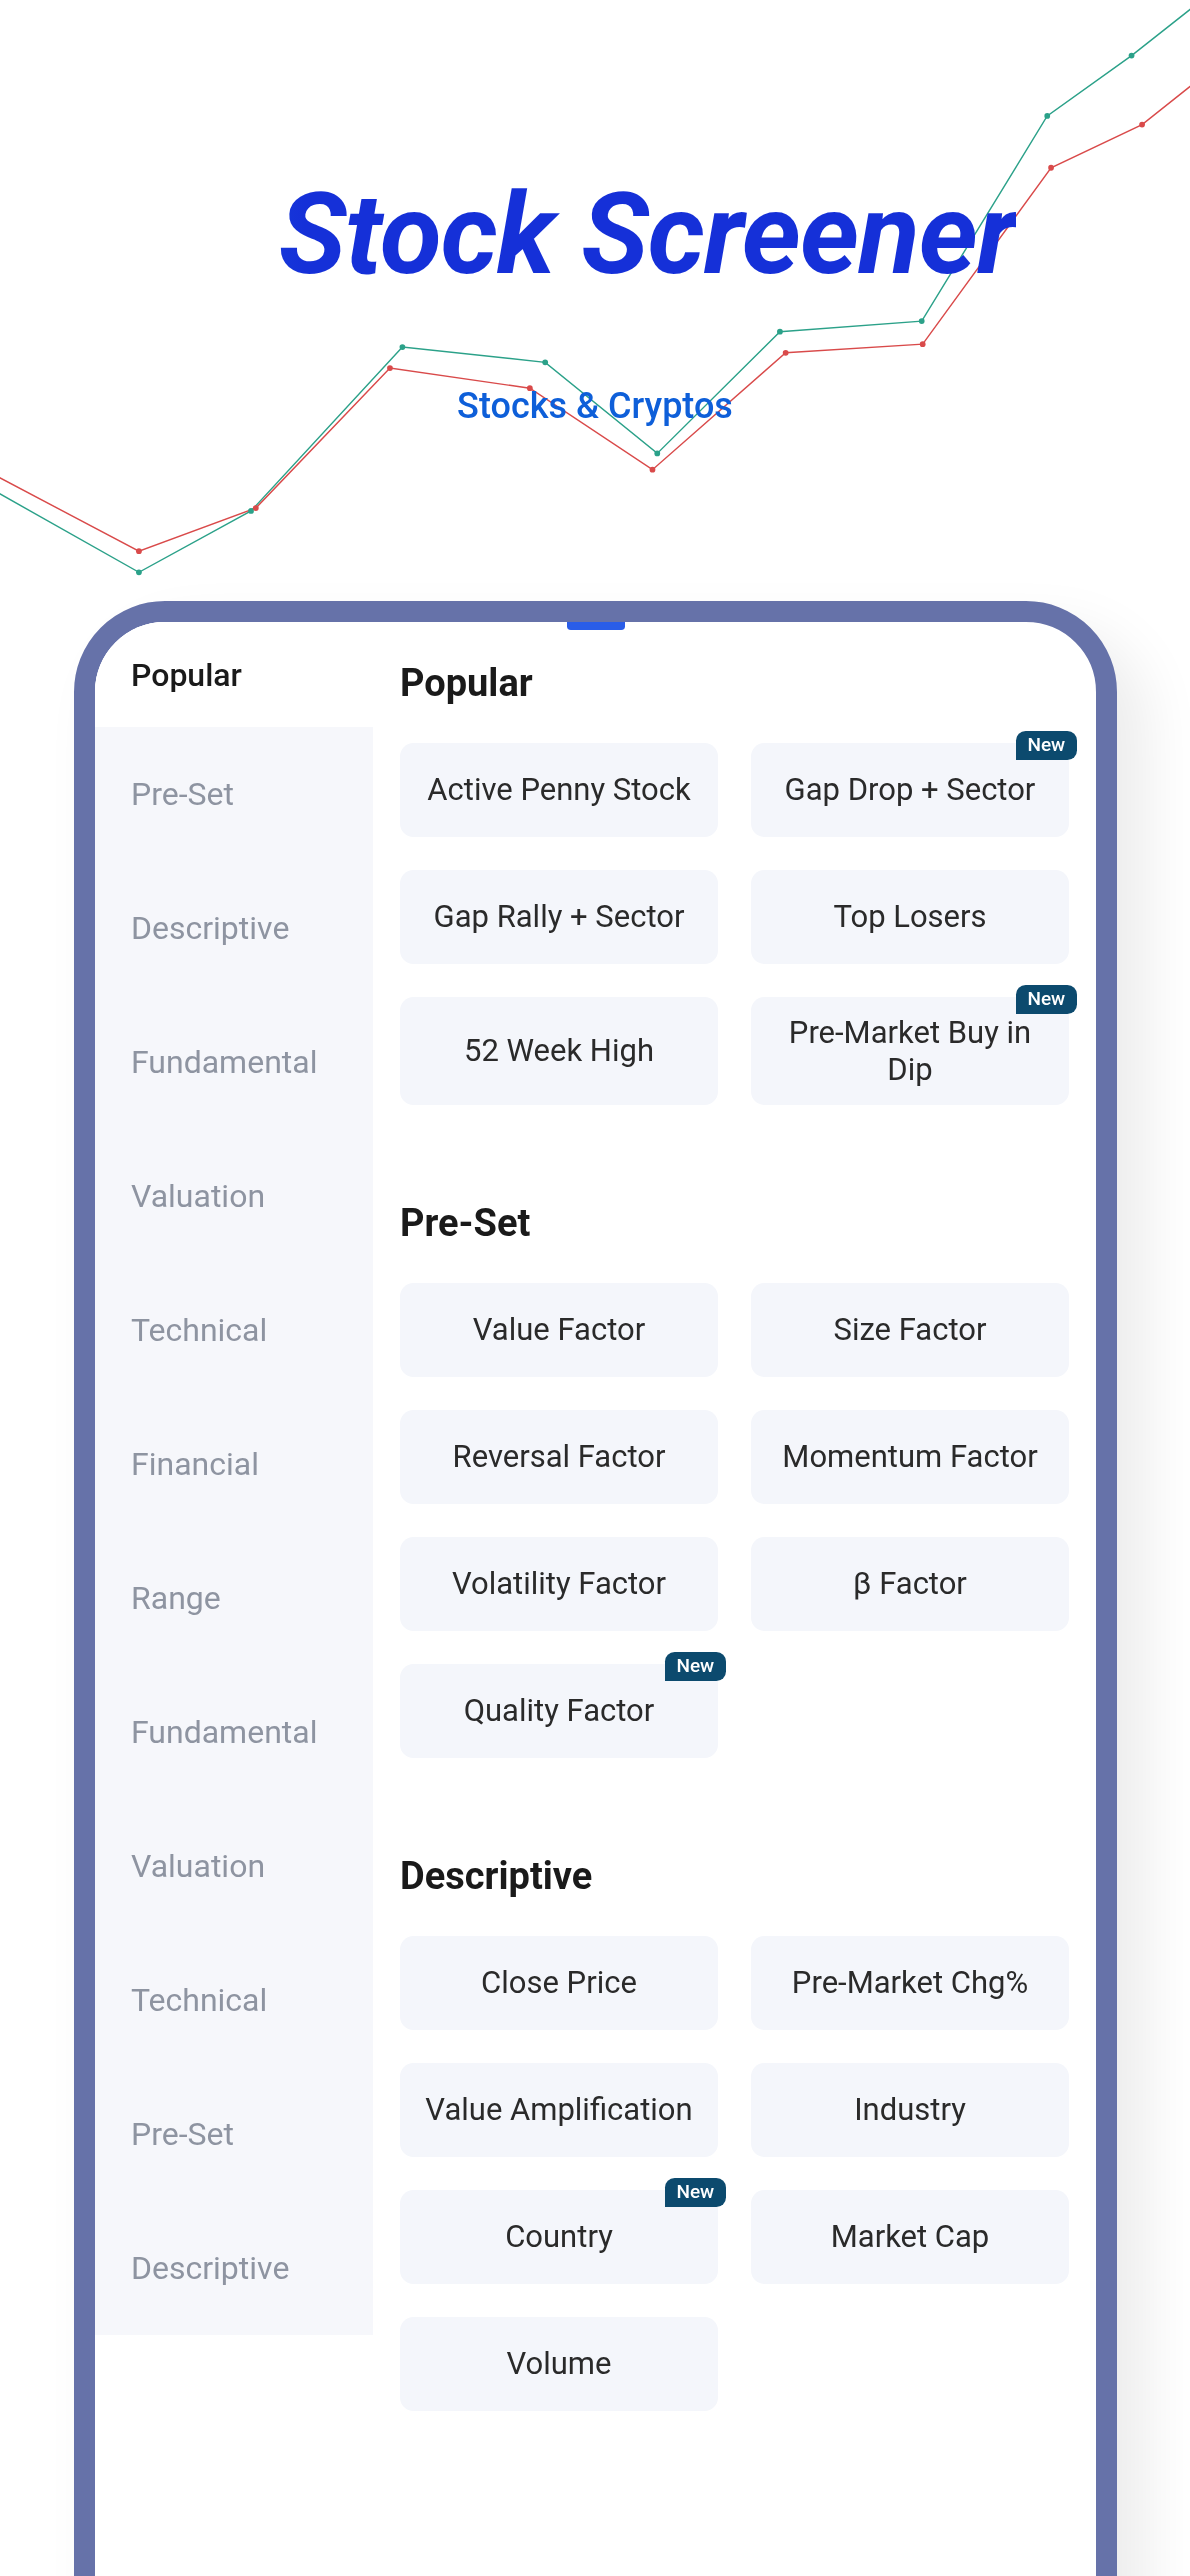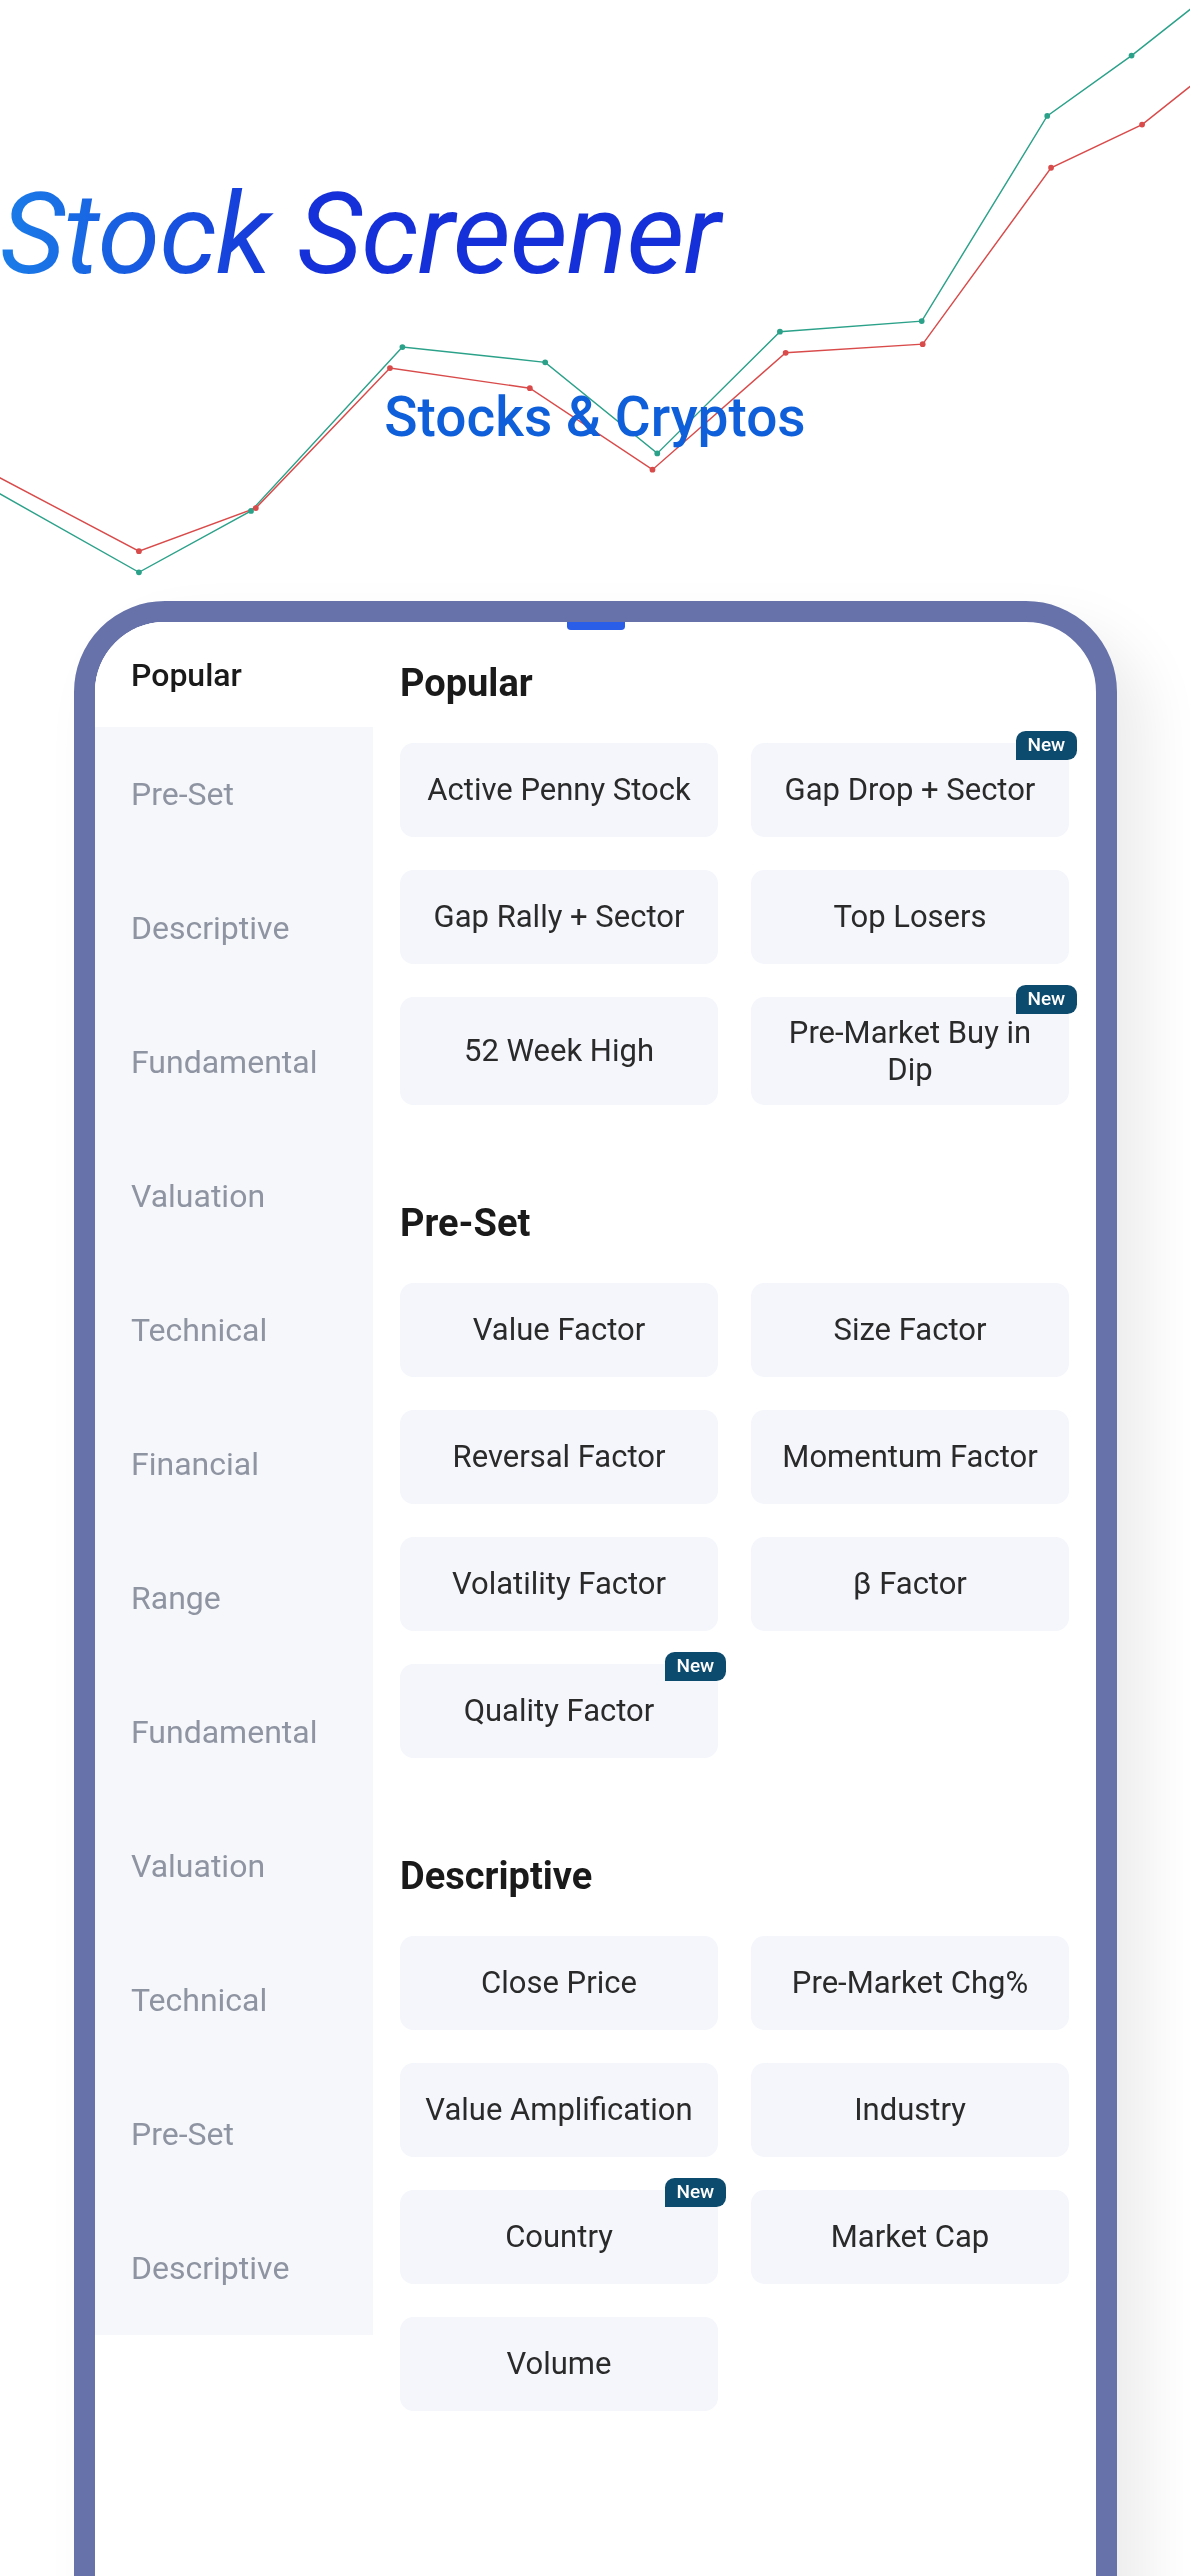--- a/index.html
+++ b/index.html
@@ -16,36 +16,36 @@
   top: 0;
   left: 0;
   width: 1190px;
   height: 671px;
   pointer-events: none;
 }
 .hero-title {
   position: absolute;
   top: 168px;
   width: 1016px;
-  text-align: left;
+  text-align: right;
   font-size: 113px;
-  font-weight: 400;
+  font-weight: 700;
   font-style: italic;
   background: linear-gradient(90deg, #1a7de8 0%, #1530d8 30%, #1530d8 100%);
   -webkit-background-clip: text;
   background-clip: text;
   color: transparent;
   letter-spacing: -1px;
 }
 .hero-sub {
   position: absolute;
   top: 385px;
   width: 1190px;
   text-align: center;
-  font-size: 55px;
+  font-size: 36px;
   font-weight: 500;
   color: #0e5fd9;
 }
 .phone-frame {
   position: absolute;
   top: 601px;
   left: 74px;
   width: 1043px;
   height: 2013px;
   border-radius: 91px 91px 0 0;

